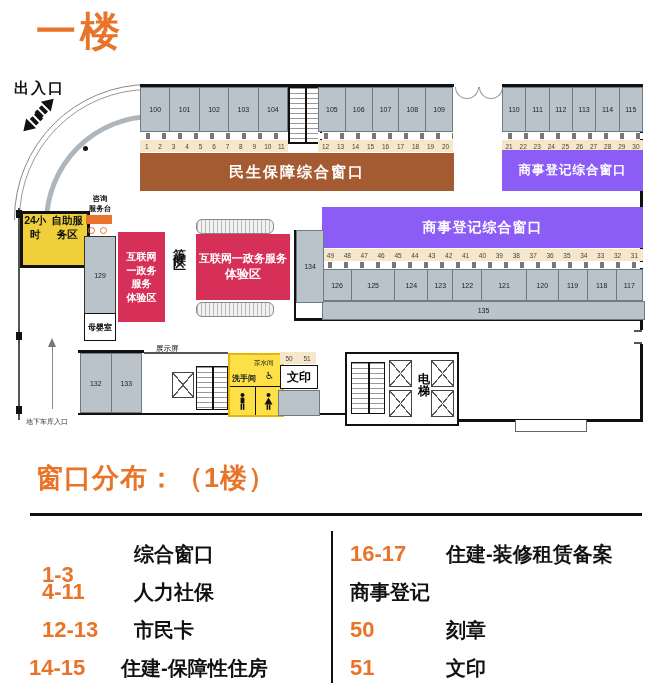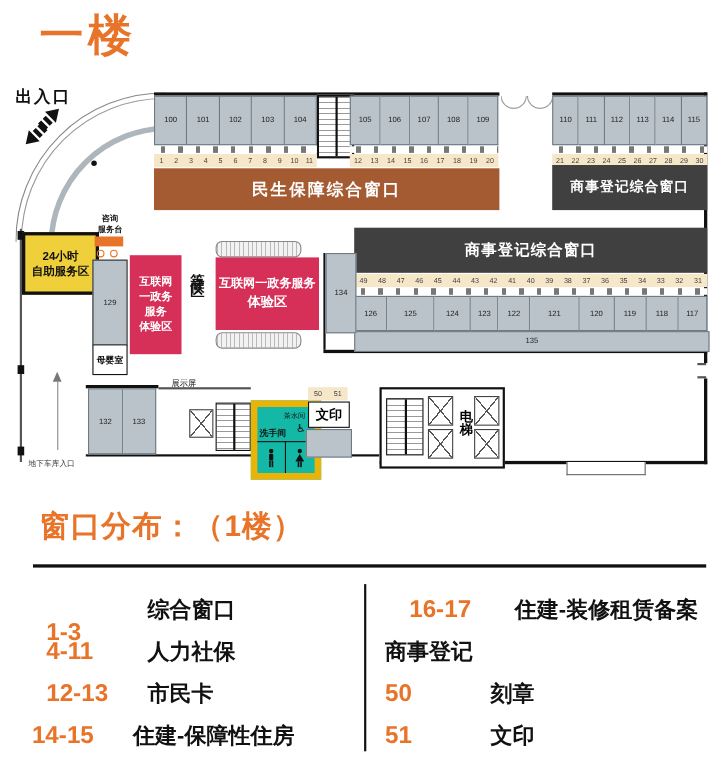--- a/index.html
+++ b/index.html
@@ -33,25 +33,25 @@
   .mid-rooms span:nth-child(4){flex:.85;} .mid-rooms span:nth-child(6){flex:1.55;}
   .mid-rooms span:nth-child(7){flex:1.1;} .mid-rooms span:nth-child(10){flex:.9;}
   .gray-room{position:absolute;background:#B9C3C9;border:1px solid #6E7B84;
     display:flex;align-items:center;justify-content:center;font-size:7px;color:#222;}
   .counters{position:absolute;background-image:repeating-linear-gradient(90deg,#fff 0,#fff 6px,#777 6px,#777 10px,#fff 10px,#fff 16px);height:6px;}
   .win-strip{position:absolute;background:#F7E7C9;display:flex;}
   .win-strip span{flex:1;display:flex;align-items:center;justify-content:center;font-size:6.5px;color:#444;}
   
   .banner{position:absolute;color:#fff;font-weight:bold;display:flex;align-items:center;justify-content:center;}
   .b-brown{background:#A55B31;font-size:15px;letter-spacing:2px;}
-  .b-green{background:#404040;}
+  .b-green{background:#8b5cf6;}
   .redbox{position:absolute;background:#D63058;color:#fff;font-weight:bold;text-align:center;
     display:flex;flex-direction:column;justify-content:center;line-height:1.35;}
   .yellowbox{left:20px;top:211px;width:64px;height:51px;background:#EFD03B;border:3px solid #111;
-    display:flex;flex-direction:column;justify-content:center;text-align:center;font-weight:bold;color:#111;}
+    display:flex;flex-direction:row;justify-content:center;text-align:center;font-weight:bold;color:#111;}
   .yellowbox div{font-size:10.5px;}
   .vtext{writing-mode:vertical-rl;text-orientation:upright;}
   .escalator{position:absolute;border:1px solid #888;border-radius:6px;
     background:repeating-linear-gradient(90deg,#b9b9b9 0,#b9b9b9 1px,#f2f2f2 1px,#f2f2f2 4px);}
   .stairs{position:absolute;border:2px solid #111;background:#fff;
     background-image:repeating-linear-gradient(180deg,#999 0,#999 1px,transparent 1px,transparent 5px);}
   .stairs::after{content:'';position:absolute;left:50%;top:0;bottom:0;width:1.5px;background:#111;}
   .elev-shaft{position:absolute;border:1.5px solid #444;background:
     linear-gradient(to top right,transparent calc(50% - .6px),#555 calc(50% - .6px) calc(50% + .6px),transparent calc(50% + .6px)),
     linear-gradient(to bottom right,transparent calc(50% - .6px),#555 calc(50% - .6px) calc(50% + .6px),transparent calc(50% + .6px));}
@@ -250,21 +250,21 @@
     <div class="small-label" style="left:26px;top:417px;font-size:7px;color:#333;">地下车库入口</div>
 
     <div class="room-row" style="left:80px;top:353px;width:62px;height:60px;">
         <span>132</span>
         <span>133</span>
       </div>
     <div class="small-label" style="left:156px;top:344px;font-size:7.5px;">展示屏</div>
     <div class="elev-shaft" style="left:172px;top:372px;width:20px;height:24px;"></div>
     <div class="stairs" style="left:196px;top:366px;width:30px;height:42px;border-width:1px;"></div>
 
-    <div class="abs" style="left:228px;top:364px;width:52px;height:60px;border:6px solid #eab308;background:#14b8a6;">
+    <div class="abs" style="left:228px;top:353px;width:52px;height:60px;border:2px solid #eab308;background:#fde047;">
       <div class="small-label" style="left:24px;top:4px;font-size:6.5px;">茶水间</div>
       <div class="small-label" style="left:2px;top:18px;font-size:8px;font-weight:bold;">洗手间</div>
       <div class="small-label" style="left:35px;top:15px;font-size:10px;">♿</div>
       <div class="abs" style="left:0;top:31px;width:52px;height:1px;background:#111;"></div>
       <div class="abs" style="left:25px;top:31px;width:1px;height:29px;background:#111;"></div>
       <div class="icon-person" style="left:8px;top:38px;">
         <svg width="9" height="17" viewBox="0 0 9 17">
             <circle cx="4.5" cy="2" r="2"></circle>
             <rect x="2.6" y="4.6" width="3.8" height="6" rx="1"></rect>
             <rect x="2.6" y="10.8" width="1.5" height="6"></rect>
@@ -315,21 +315,21 @@
     <div class="lrow" style="left:42px;top:614px;">
       <span class="lrange" style="width:92px;">12-13</span>
       <span class="llabel">市民卡</span>
     </div>
     <div class="lrow" style="left:29px;top:652px;">
       <span class="lrange" style="width:92px;">14-15</span>
       <span class="llabel">住建-保障性住房</span>
     </div>
 
     <div class="lrow" style="left:350px;top:538px;">
-      <span class="lrange" style="width:96px;margin-left:22px;">16-17</span>
+      <span class="lrange" style="width:96px;">16-17</span>
       <span class="llabel">住建-装修租赁备案</span>
     </div>
     <div class="lrow" style="left:350px;top:576px;">
       <span class="llabel">商事登记</span>
     </div>
     <div class="lrow" style="left:350px;top:614px;">
       <span class="lrange" style="width:96px;">50</span>
       <span class="llabel">刻章</span>
     </div>
     <div class="lrow" style="left:350px;top:652px;">

